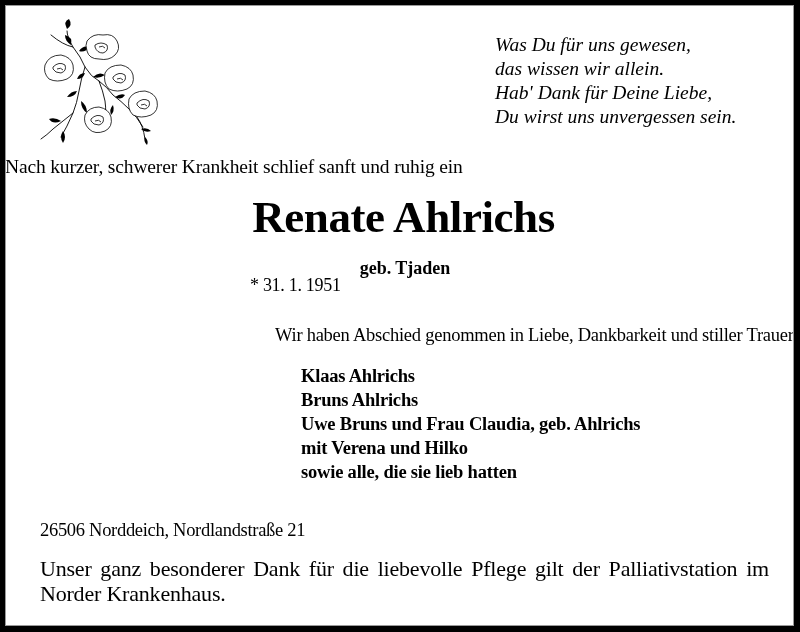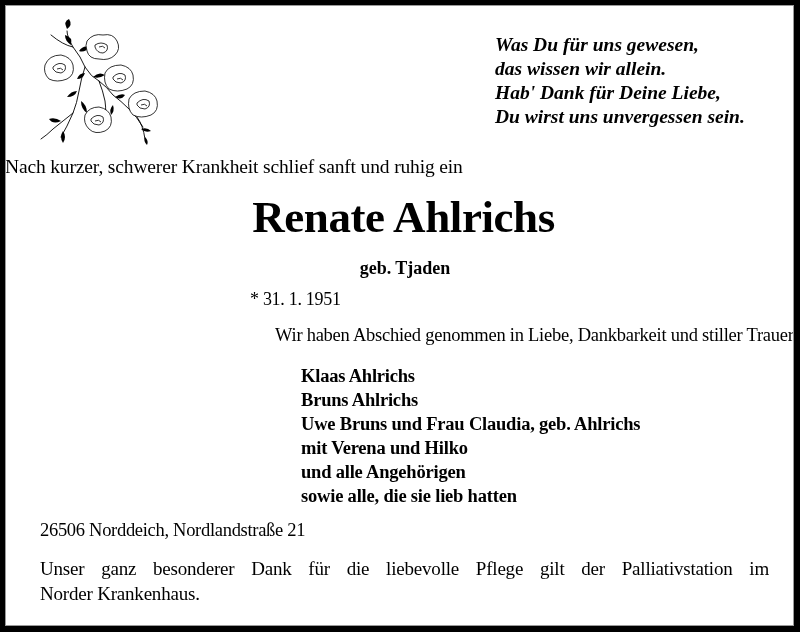--- a/index.html
+++ b/index.html
@@ -37,21 +37,21 @@
 
     .roses {
       position: absolute;
       left: 28px; top: 12px;
       width: 126px; height: 128px;
     }
 
     .poem {
       position: absolute;
       left: 490px; top: 28px;
-      font-weight: bold;
+      font-weight: normal;
       font-style: italic;
       font-size: 19.5px;
       line-height: 24px;
     }
     .poem div { white-space: nowrap; }
 
     .intro {
       left: 0; width: 758px; 
       top: 151px;
       font-size: 19.5px;
@@ -64,21 +64,21 @@
       font-weight: bold;
       letter-spacing: -0.4px;
     }
     .maiden {
       left: 0; width: 800px; text-align: center;
       top: 253px;
       font-size: 18px;
       font-weight: bold;
     }
     .birth {
-      left: 245px; top: 284px;
+      left: 245px; top: 270px;
       font-size: 18px;
       letter-spacing: -0.3px;
     }
     .death {
       left: 443px; top: 284px;
       font-size: 18px;
       letter-spacing: -0.3px;
     }
     .farewell {
       left: 0; width: 792px; text-align: right;
@@ -98,21 +98,21 @@
 
     .address {
       left: 35px; top: 515px;
       font-size: 18.5px;
       letter-spacing: -0.3px;
     }
     .thanks {
       position: absolute;
       left: 35px; top: 551px;
       width: 729px;
-      font-size: 19px;
+      font-size: 22px;
       line-height: 25px;
       text-align: justify;
       text-align-last: left;
       letter-spacing: -0.2px;
     }
     .thanks .line1 {
       display: block;
       text-align: justify;
       text-align-last: justify;
       white-space: normal;
@@ -194,21 +194,20 @@
 
   <div class="abs birth">* 31. 1. 1951</div>
 
   <div class="abs farewell">Wir haben Abschied genommen in Liebe, Dankbarkeit und stiller Trauer.</div>
 
   <div class="family">
     <div>Klaas Ahlrichs</div>
     <div>Bruns Ahlrichs</div>
     <div>Uwe Bruns und Frau Claudia, geb. Ahlrichs</div>
     <div>mit Verena und Hilko</div>
-    <div>und alle Angehörigen</div>
     <div>sowie alle, die sie lieb hatten</div>
   </div>
 
   <div class="abs address">26506 Norddeich, Nordlandstraße 21</div>
 
   <div class="thanks">
     <span class="line1">Unser ganz besonderer Dank für die liebevolle Pflege gilt der Palliativstation im</span>
     <span class="line2">Norder Krankenhaus.</span>
   </div>
 

